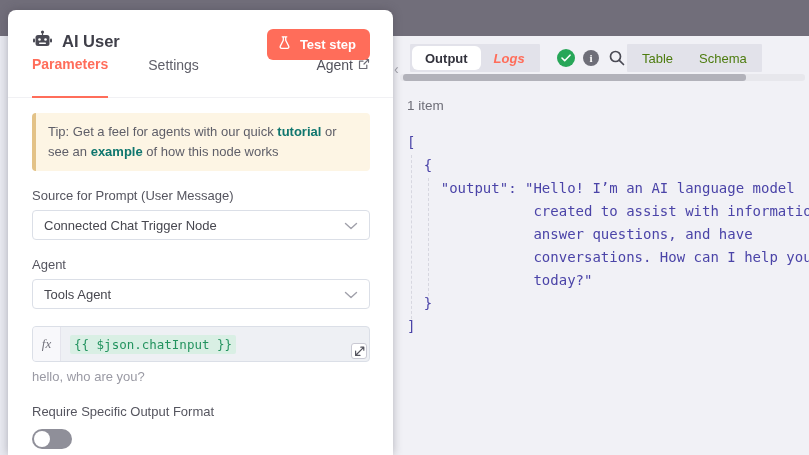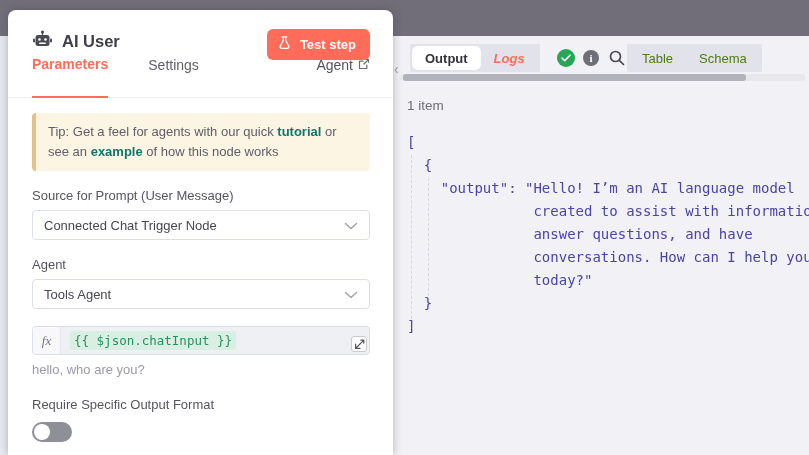--- a/index.html
+++ b/index.html
@@ -31,21 +31,21 @@
   .tip { margin:15px 23px 0 24px; background:#fdf5e4; border-left:4px solid #e3c287; border-radius:4px;
          padding:9px 12px 10px 12px; font-size:13px; line-height:1.5; color:#5e5e68; }
   .tip a { color:#0f766e; font-weight:700; text-decoration:none; cursor:pointer; }
 
   .field { margin:17px 23px 0 24px; }
   .field-label { font-size:13px; color:#55555f; margin-bottom:7px; }
   .select { height:30px; border:1px solid #dbdfe7; border-radius:4px; background:#fff; display:flex;
             align-items:center; padding:0 11px; font-size:13px; color:#47474f; cursor:pointer; }
   .select .chev { margin-left:auto; }
 
-  .exprfield { position:relative; height:29px; border:1px solid #dbdfe7; border-radius:4px;
+  .exprfield { position:relative; height:36px; border:1px solid #dbdfe7; border-radius:4px;
                background:#eef0f4; display:flex; align-items:stretch; overflow:visible; cursor:text; }
   .fxbox { width:28px; background:#f8f8fb; border-right:1px solid #e4e4ec; border-radius:3px 0 0 3px;
            display:flex; align-items:center; justify-content:center;
            font-family:"Liberation Serif", serif; font-style:italic; font-size:13px; color:#73737d; }
   .exprtext { align-self:center; margin-left:9px; font-family:"DejaVu Sans Mono", monospace;
               font-size:12.5px; color:#23935f; background:#d9efe4; padding:2px 4px; border-radius:2px; }
   .expand-btn { position:absolute; right:2px; bottom:2px; width:16px; height:16px; background:#fff;
                 border:1px solid #c9c9d3; border-radius:3px; display:flex; align-items:center;
                 justify-content:center; cursor:pointer; }
   .hint { margin:7px 23px 0 24px; font-size:13px; color:#9a9aa4; }

